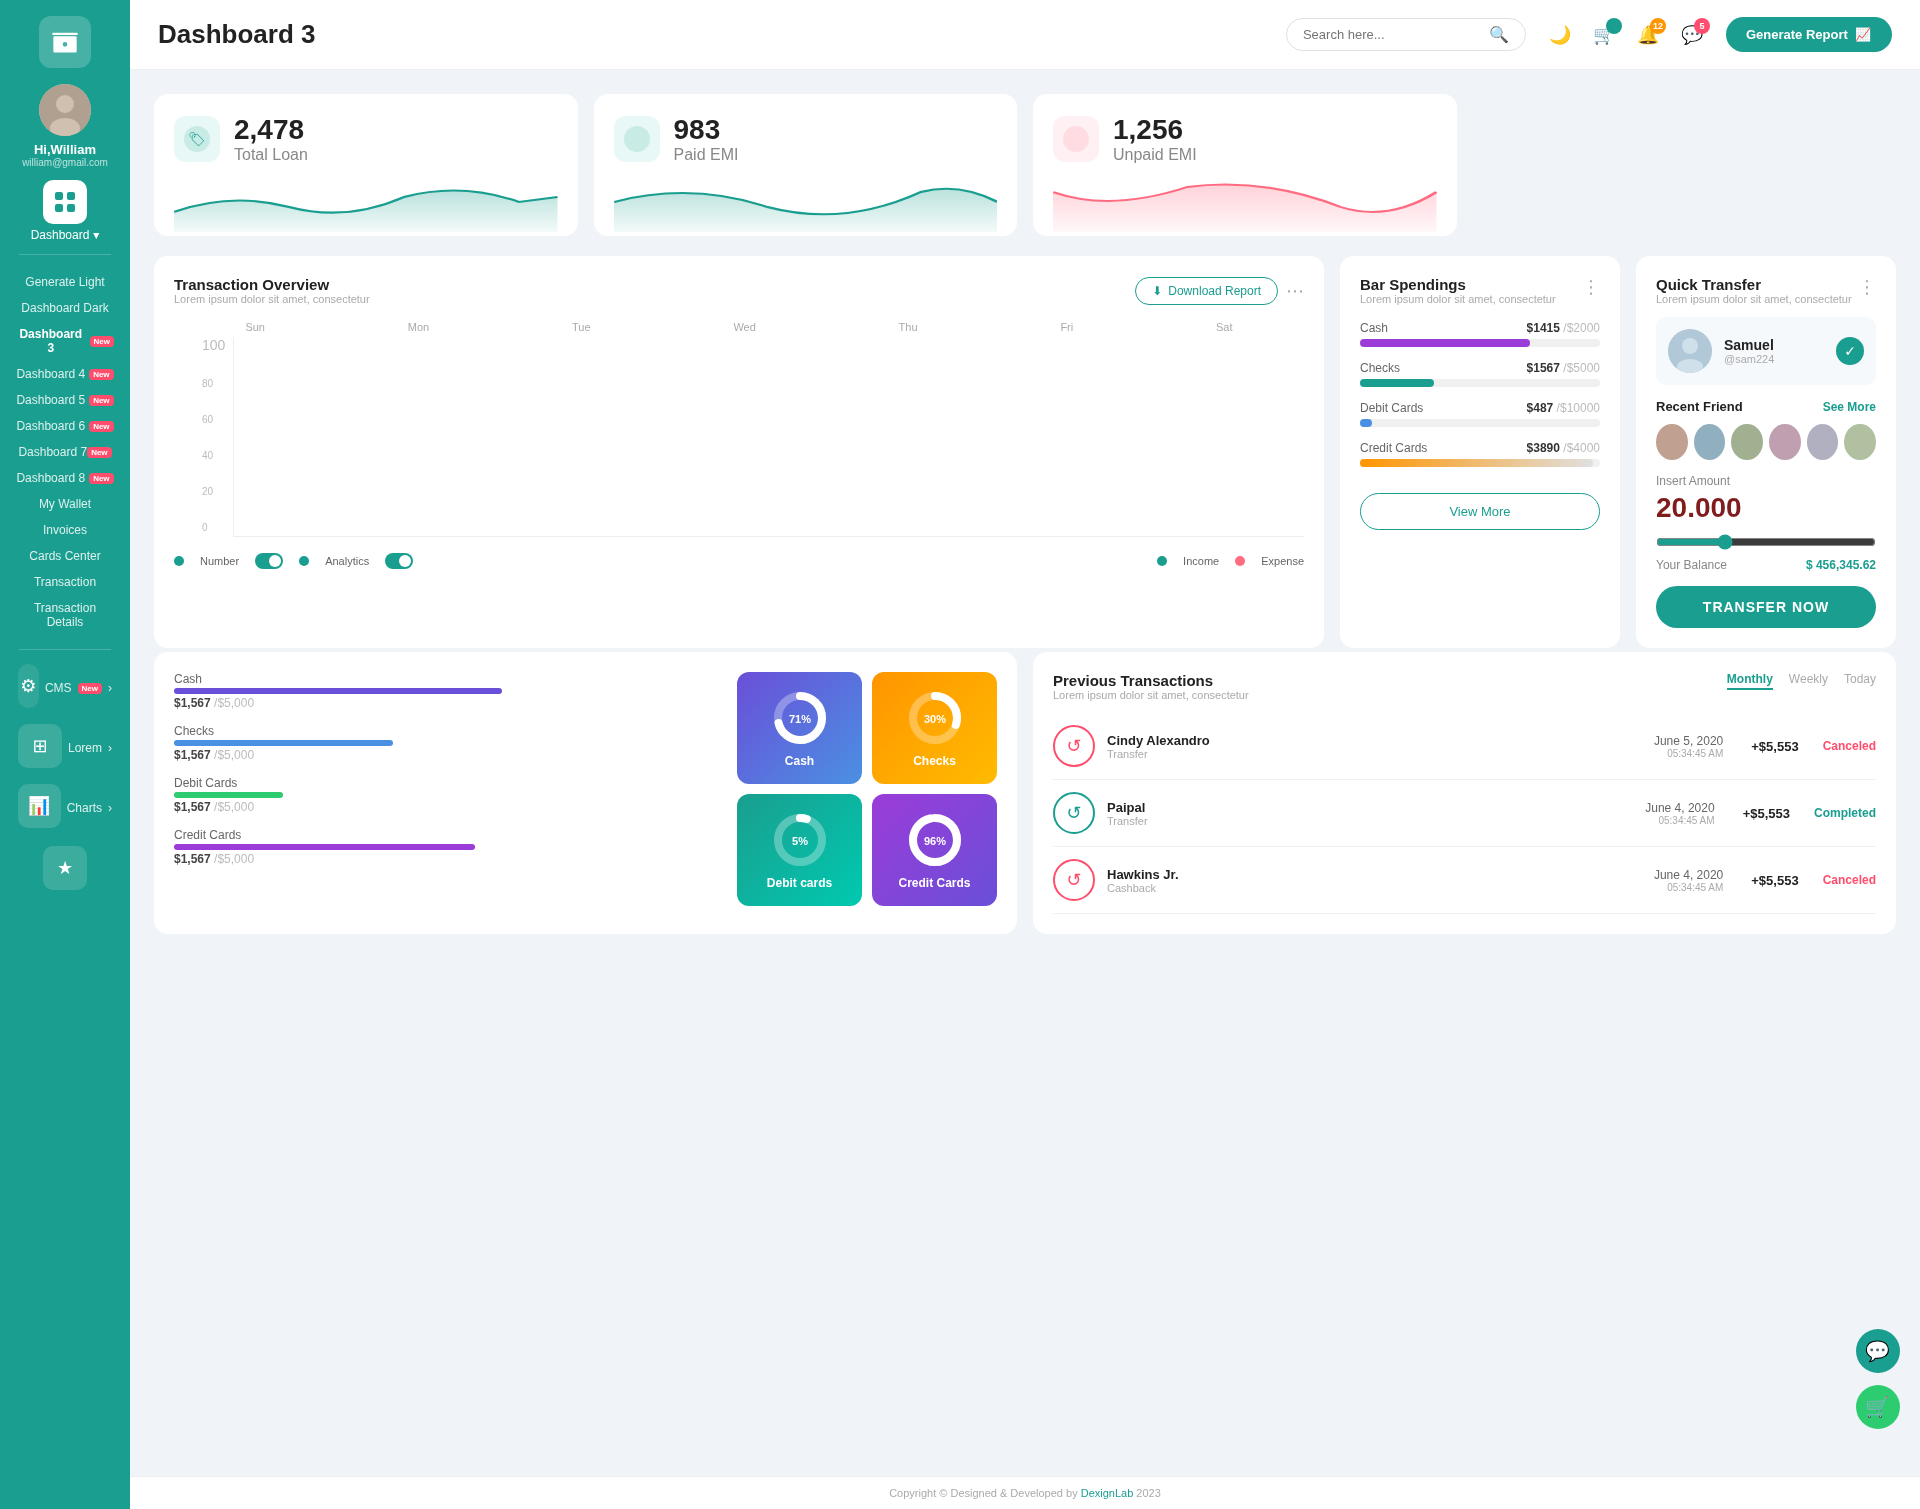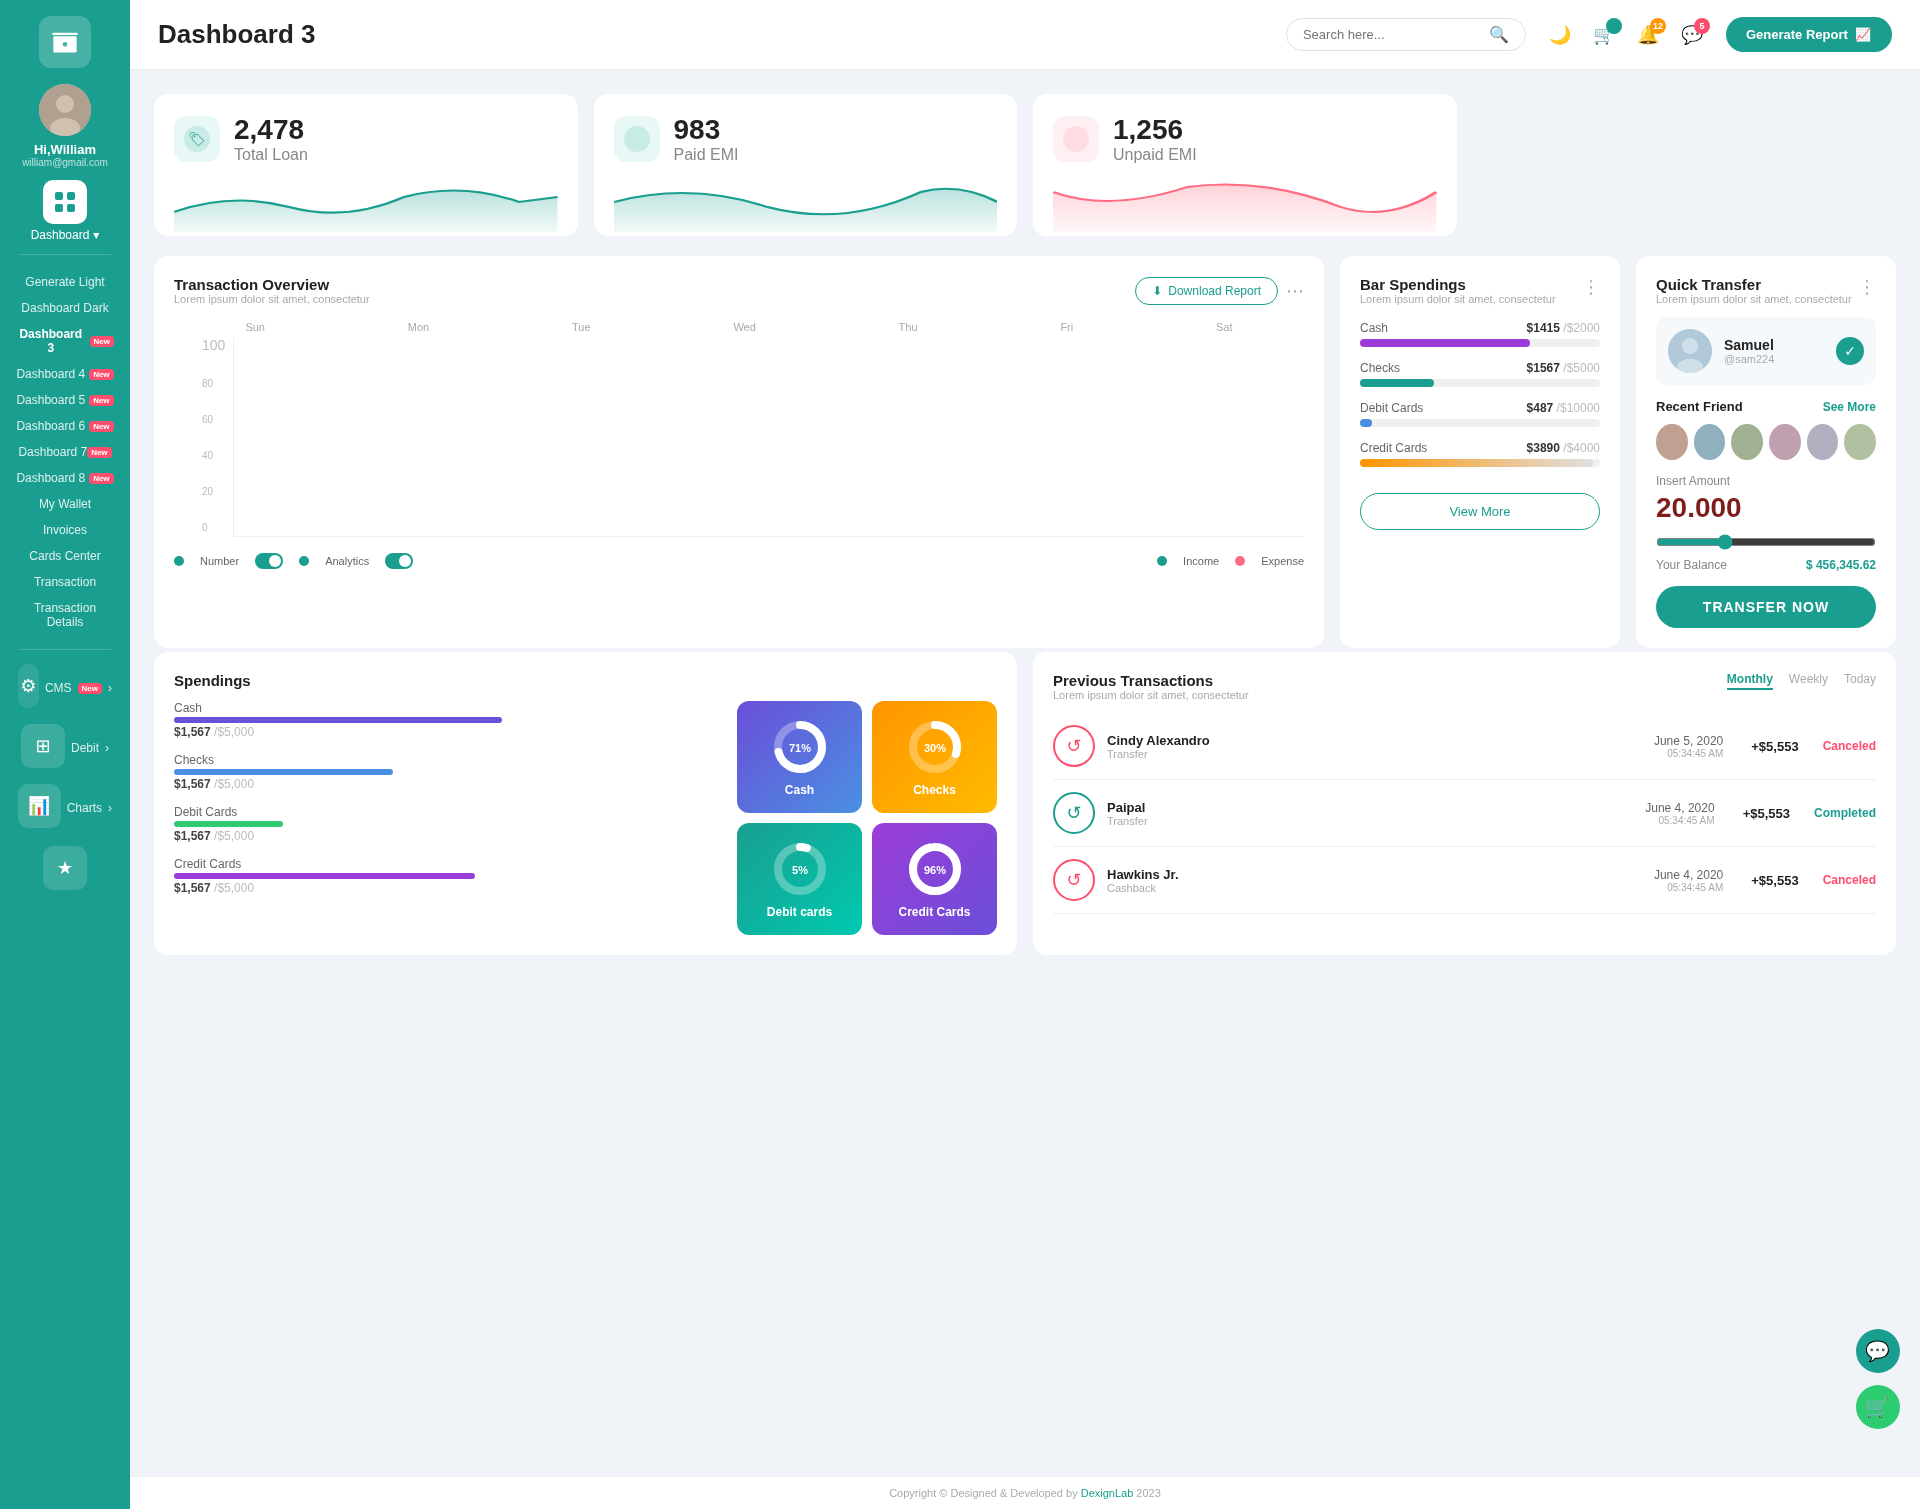--- a/index.html
+++ b/index.html
@@ -428,21 +428,21 @@
 
   <div class="sidebar-cms-row">
     <div class="sidebar-icon-btn cms">⚙</div>
     <span>CMS</span>
     <span class="badge-new">New</span>
     <span>›</span>
   </div>
 
   <div class="sidebar-cms-row">
     <div class="sidebar-icon-btn">⊞</div>
-    <span>Debit</span>
+    <span>Lorem</span>
     <span>›</span>
   </div>
 
   <div class="sidebar-cms-row">
     <div class="sidebar-icon-btn">📊</div>
     <span>Charts</span>
     <span>›</span>
   </div>
 
   <div class="sidebar-icon-btn" style="margin-top:8px;">★</div>
@@ -738,21 +738,20 @@
           <span>Your Balance</span>
           <span class="balance-value">$ 456,345.62</span>
         </div>
         <button class="transfer-btn">TRANSFER NOW</button>
       </div>
     </div>
 
     <div class="bottom-row">
 
       <div class="card">
-        <div class="card-title" style="margin-bottom:12px;">Spendings</div>
         <div style="display:flex;gap:16px;">
 
           <div class="spending-list" style="flex:1;">
             <div class="spending-item">
               <div class="spending-item-label">Cash</div>
               <div class="spending-item-bar" style="background:#6a4fd8;width:60%;"></div>
               <div class="spending-item-val"><span>$1,567</span><span style="color:#bbb;font-weight:400;"> /</span><span style="color:#bbb;font-weight:400;">$5,000</span></div>
             </div>
             <div class="spending-item">
               <div class="spending-item-label">Checks</div>

